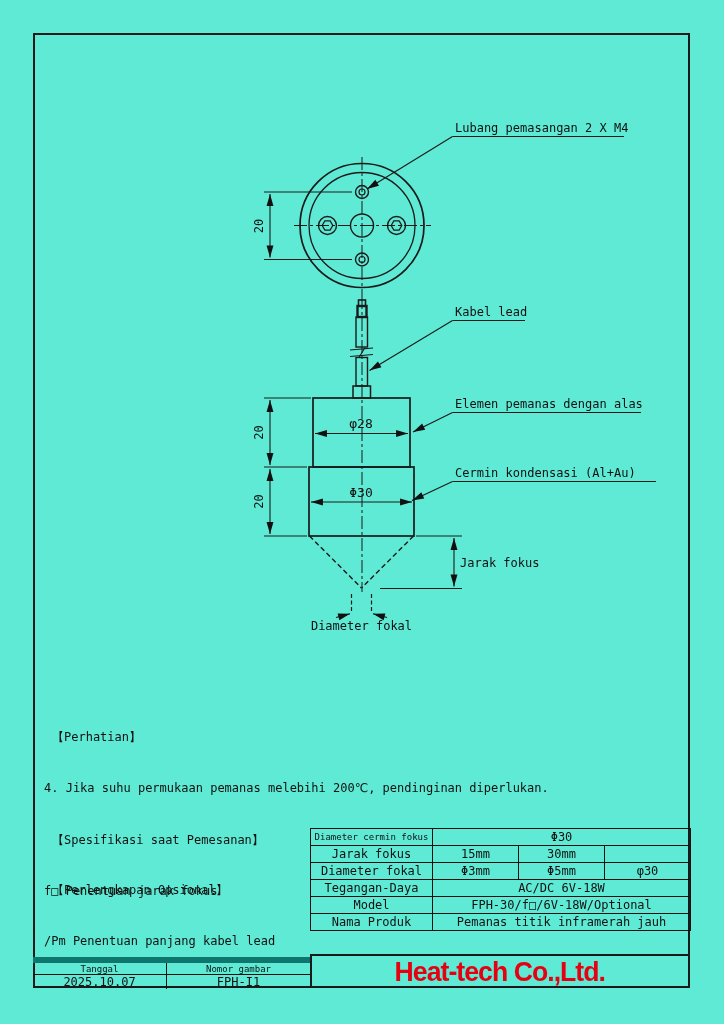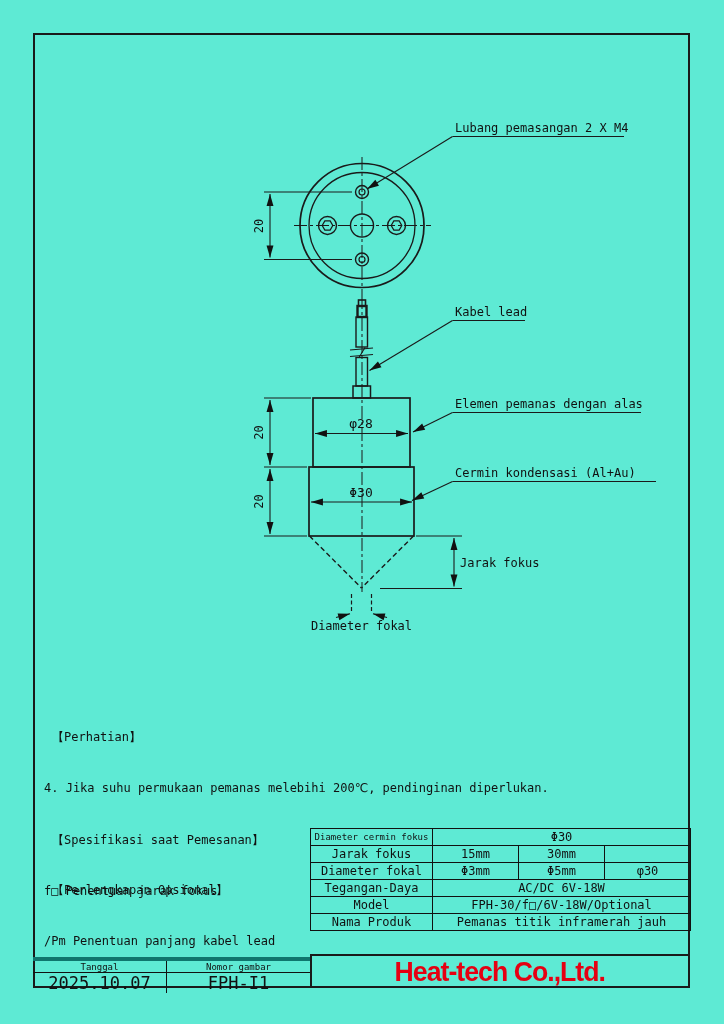--- a/index.html
+++ b/index.html
@@ -20,26 +20,26 @@
 
   
   .spec{position:absolute;left:310px;top:828px;width:380px;height:103px;
         border-collapse:collapse;table-layout:fixed;box-sizing:border-box;}
   .spec td{border:1.5px solid #111;padding:0;text-align:center;white-space:nowrap;
            overflow:hidden;font-size:12px;height:15px;}
   .spec td.lbl-sm{font-size:9px;}
 
   
   .titleblock{position:absolute;left:33px;top:957px;width:277px;height:20px;
-              border-top:4px solid #0f766e;box-sizing:border-box;
+              border-top:6px solid #0f766e;box-sizing:border-box;
               display:grid;grid-template-columns:134px 1fr;grid-template-rows:12px 1fr;}
   .titleblock div{display:flex;align-items:center;justify-content:center;box-sizing:border-box;}
   .tb-h{font-size:9px;border-bottom:1.5px solid #111;}
   .tb-c1{border-right:1.5px solid #111;}
-  .tb-v{font-size:17px;}
+  .tb-v{font-size:12px;}
 
   
   .logobox{position:absolute;left:310px;top:954px;width:380px;height:34px;
            border:2px solid #1a1a1a;box-sizing:border-box;
            display:flex;align-items:flex-start;justify-content:center;}
   .logotext{font-family:"Liberation Sans",sans-serif;font-weight:bold;font-size:28px;
             letter-spacing:-1px;transform:scaleX(0.95);white-space:nowrap;}
 </style>
 </head>
 <body>

